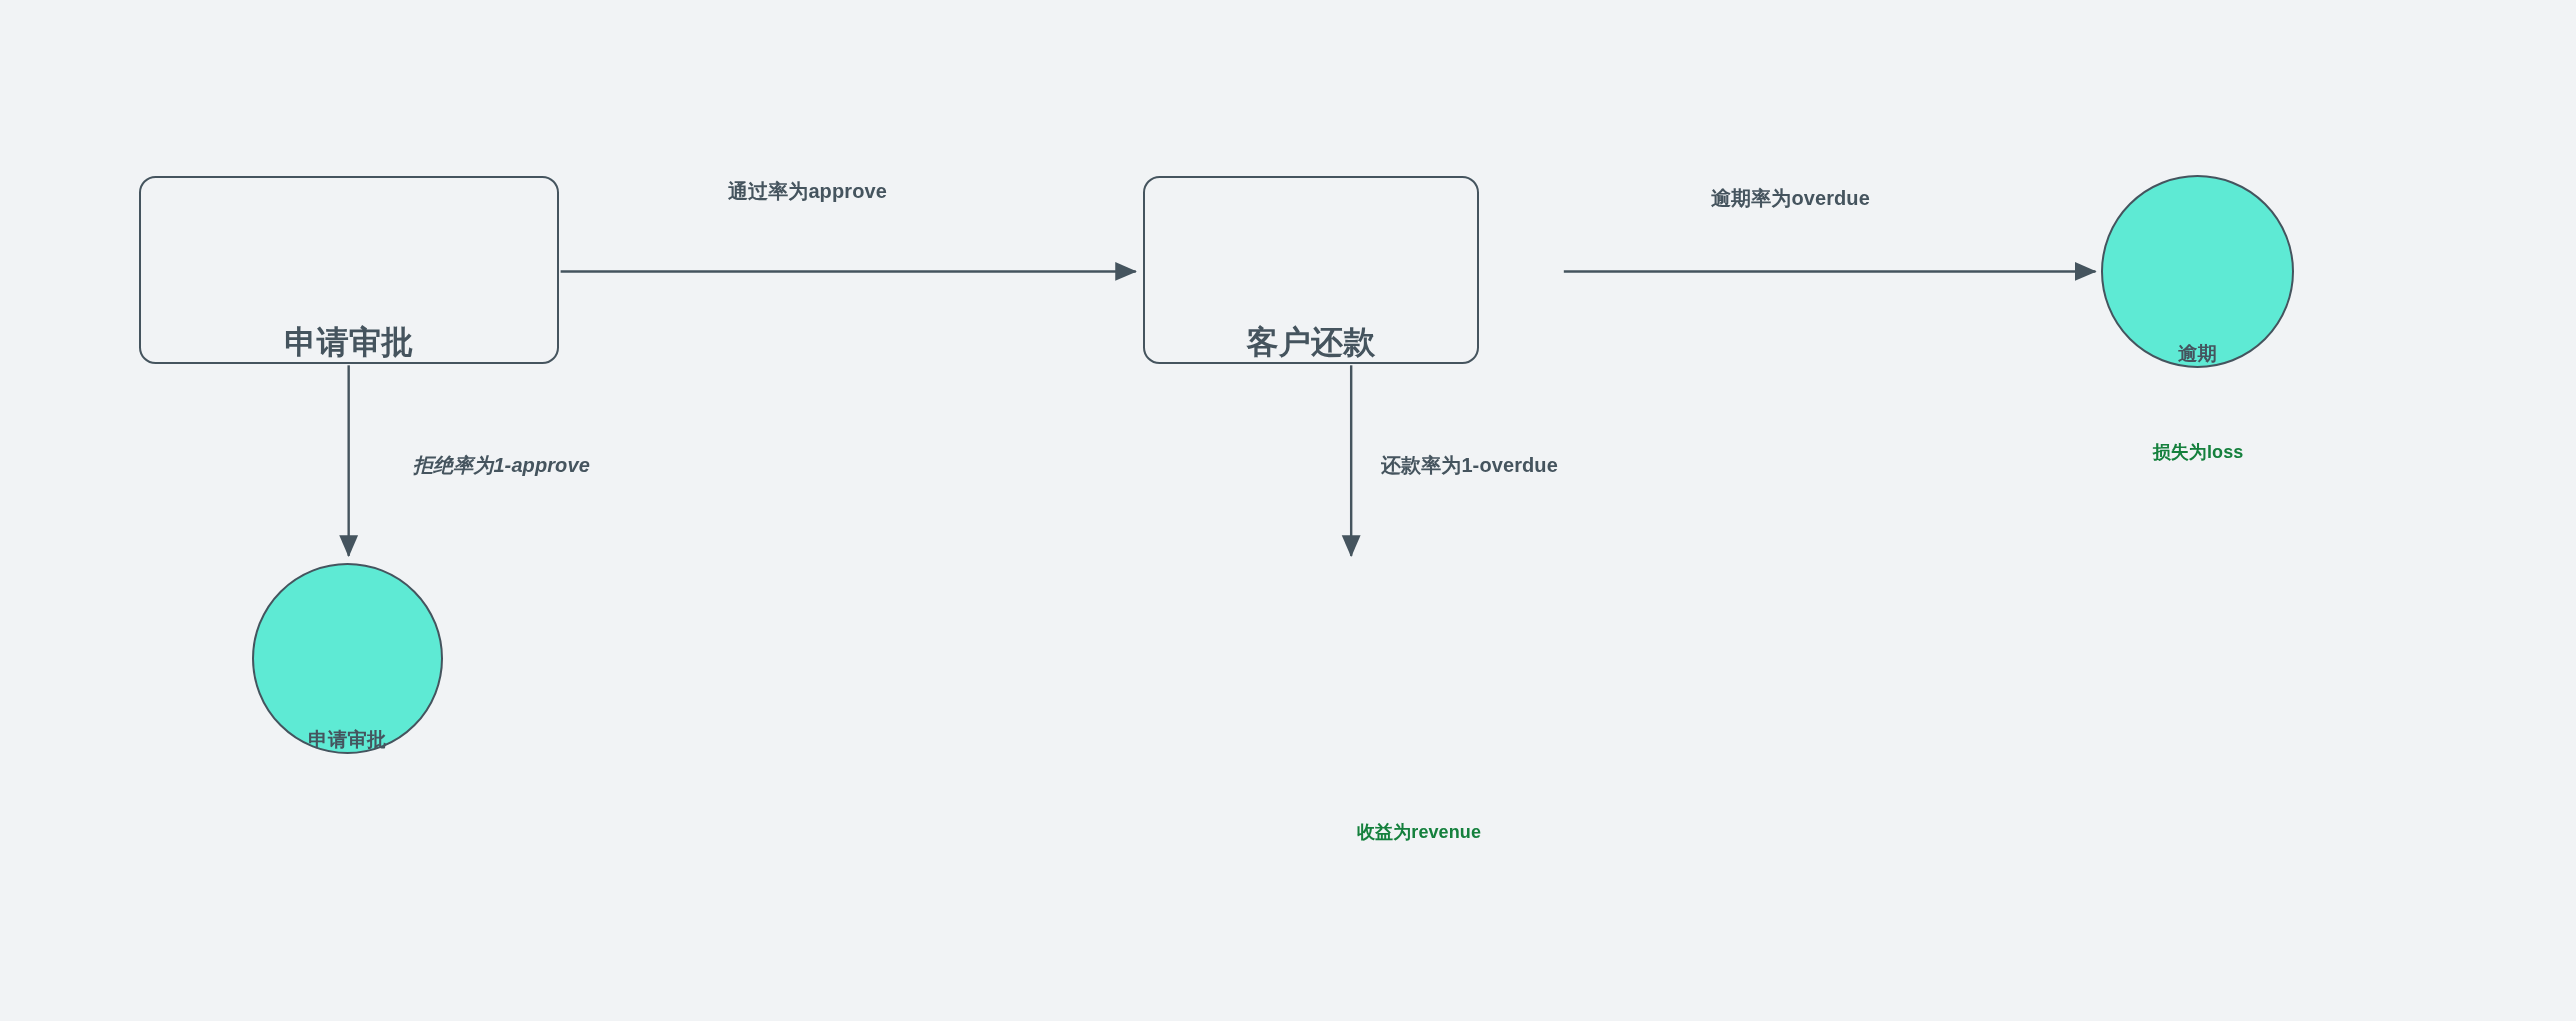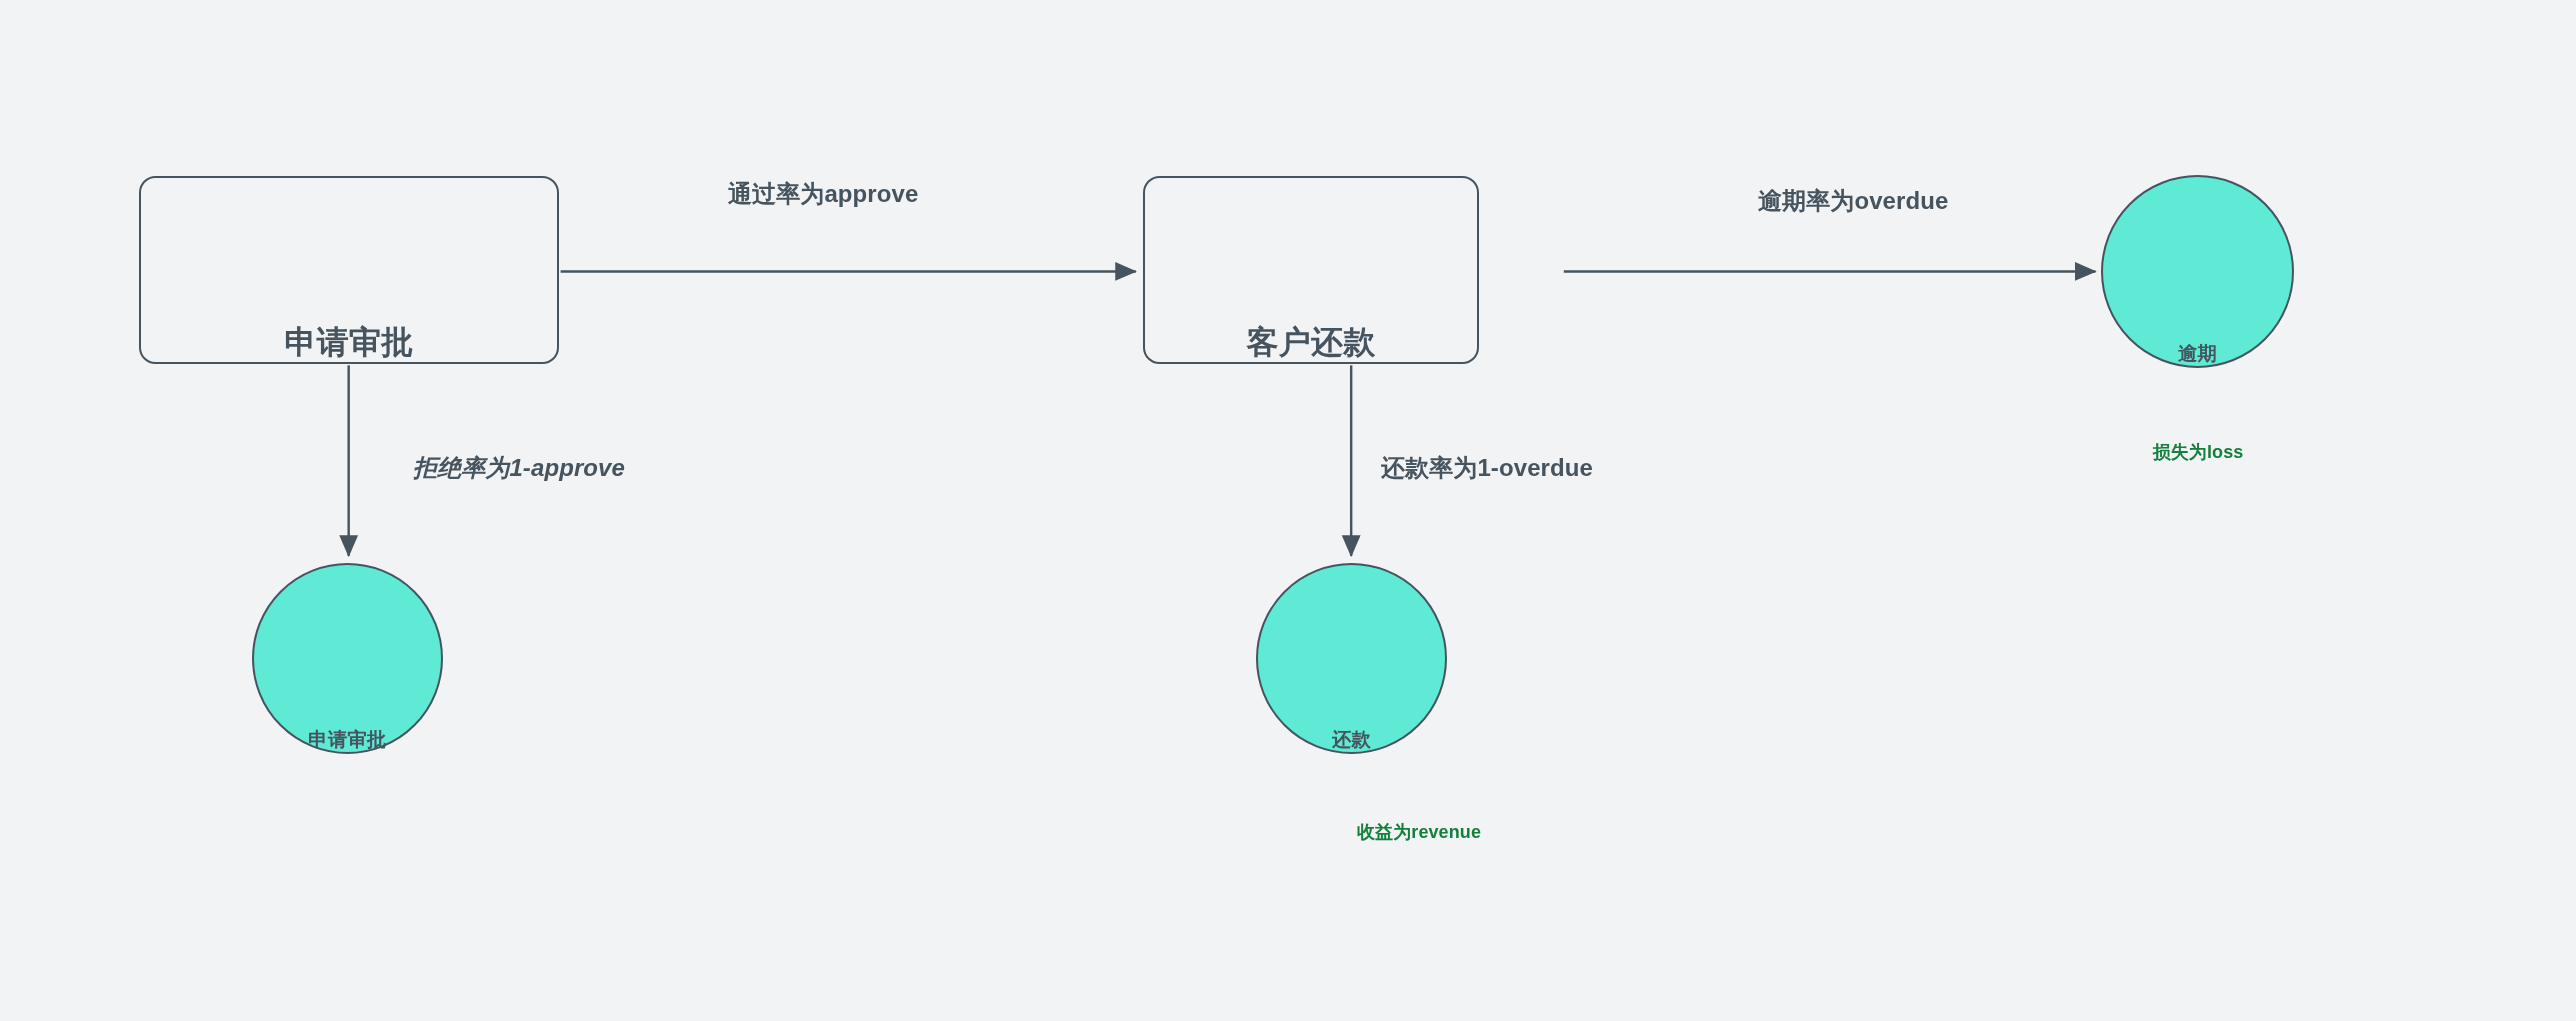--- a/index.html
+++ b/index.html
@@ -51,21 +51,21 @@
     border: 2.1px solid #45545e;
     border-radius: 50%;
     background: #5eead4;
     font-size: 19.3px;
   }
 
   
   .edge-label {
     position: absolute;
     color: #45545e;
-    font-size: 24px;
+    font-size: 20px;
     font-weight: bold;
     white-space: nowrap;
     letter-spacing: 0.1px;
   }
 
   
   .node-caption {
     position: absolute;
     color: #15803d;
     font-size: 18px;
@@ -106,33 +106,30 @@
   </div>
 
   <div class="node terminal" style="left:252px; top:563px; width:191px; height:191px;">
     <span>申请审批</span>
   </div>
 
   <div class="node process" style="left:1143px; top:176px; width:336px; height:188px;">
     <span>客户还款</span>
   </div>
 
-  <div class="node terminal" style="left:1256px; top:563px; width:191px; height:191px;">
-    <span>还款</span>
-  </div>
 
   <div class="node terminal" style="left:2101px; top:175px; width:193px; height:193px;">
     <span>逾期</span>
   </div>
 
   <div class="edge-label" style="left:728px; top:178px;">通过率为approve</div>
 
   <div class="edge-label" style="left:413px; top:452px;font-style:italic;">拒绝率为1-approve</div>
 
-  <div class="edge-label" style="left:1711px; top:185px;margin-left:47px;">逾期率为overdue</div>
+  <div class="edge-label" style="left:1711px; top:185px;">逾期率为overdue</div>
 
   <div class="edge-label" style="left:1381px; top:452px;">还款率为1-overdue</div>
 
   <div class="node-caption" style="left:2198px; top:440px;">损失为loss</div>
 
   <div class="node-caption" style="left:1419px; top:820px;">收益为revenue</div>
 
 </div>
 
 

